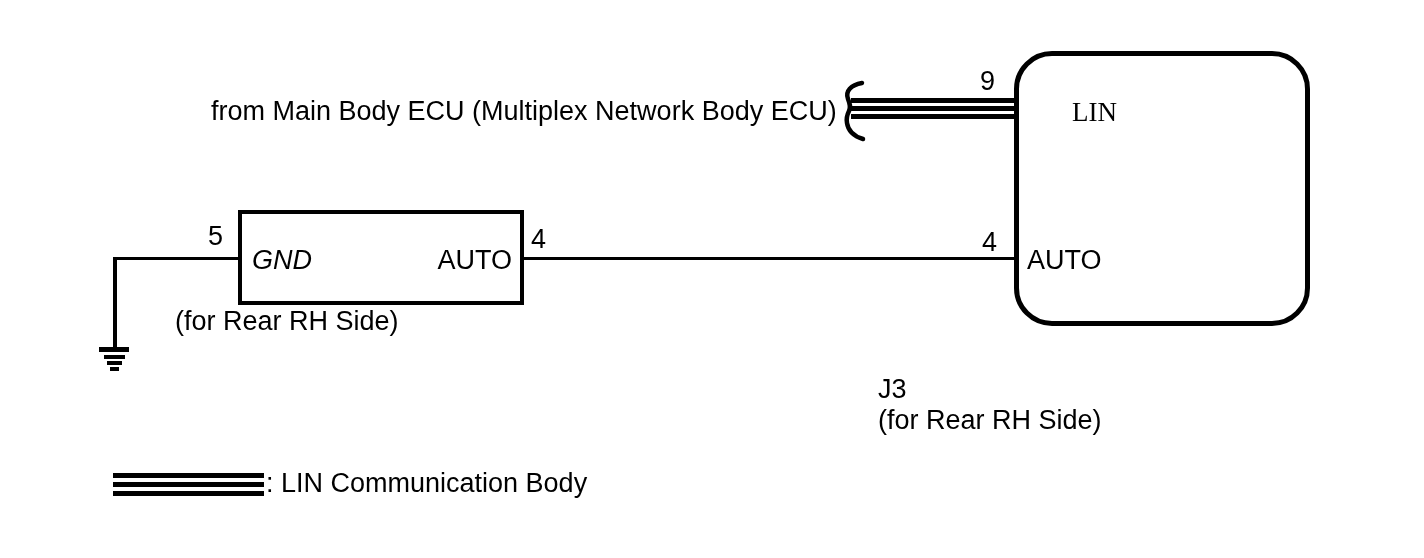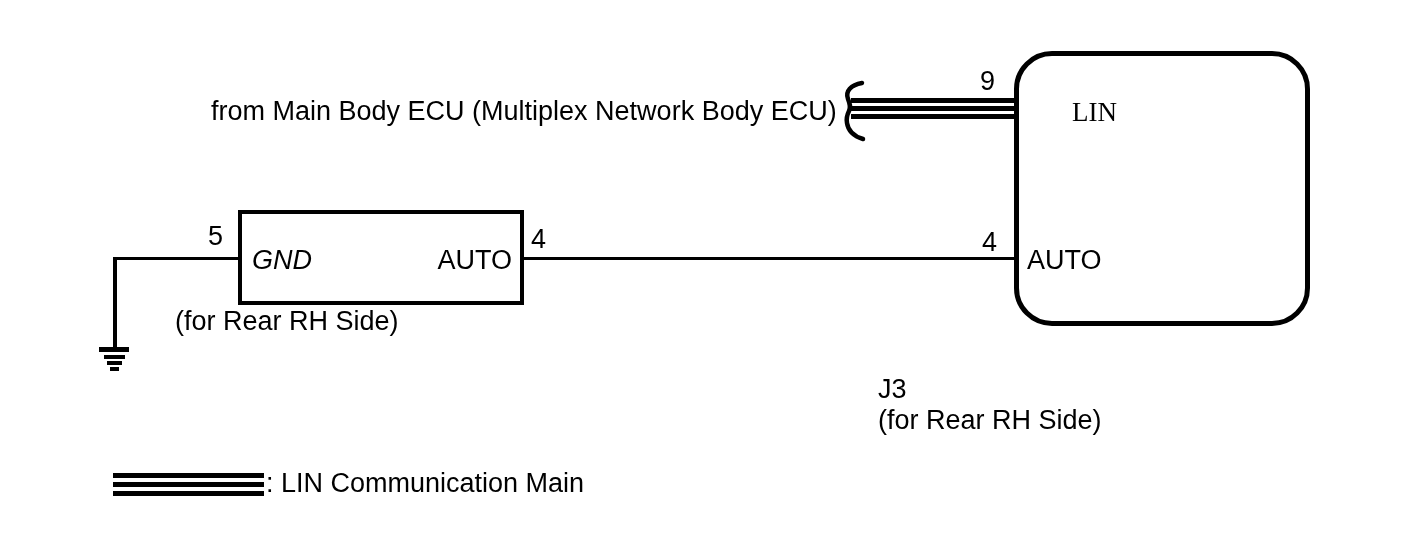--- a/index.html
+++ b/index.html
@@ -81,13 +81,13 @@
   <div class="txt">(for Rear RH Side)</div>
 </div>
 
 <div class="abs lin-stripes" id="legend-line" style="left:113px; top:473px; width:151px;">
   <div class="s"></div>
     <div class="g"></div>
     <div class="s"></div>
     <div class="g"></div>
     <div class="s"></div>
 </div>
-<div class="abs txt" style="left:266px; top:468px;">: LIN Communication Main</div>
+<div class="abs txt" style="left:266px; top:468px;">: LIN Communication Body</div>
 
 </body></html>

